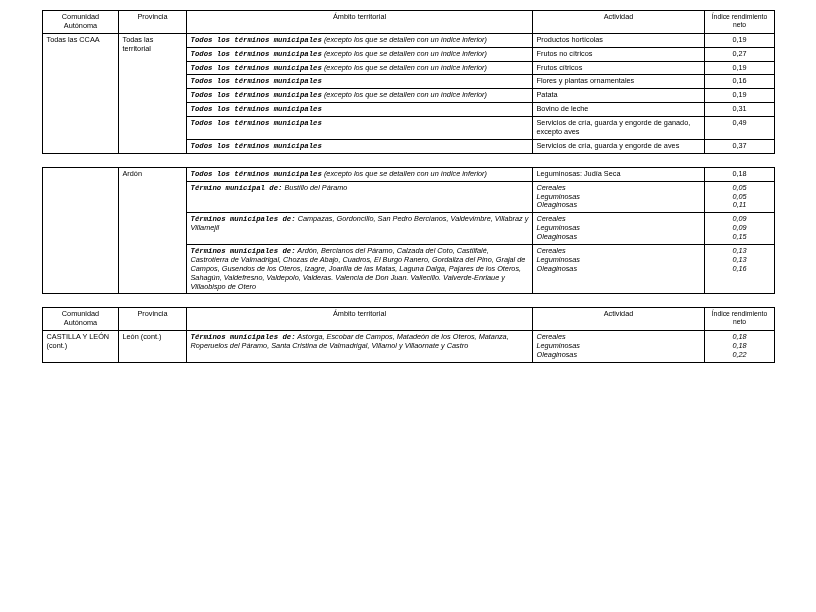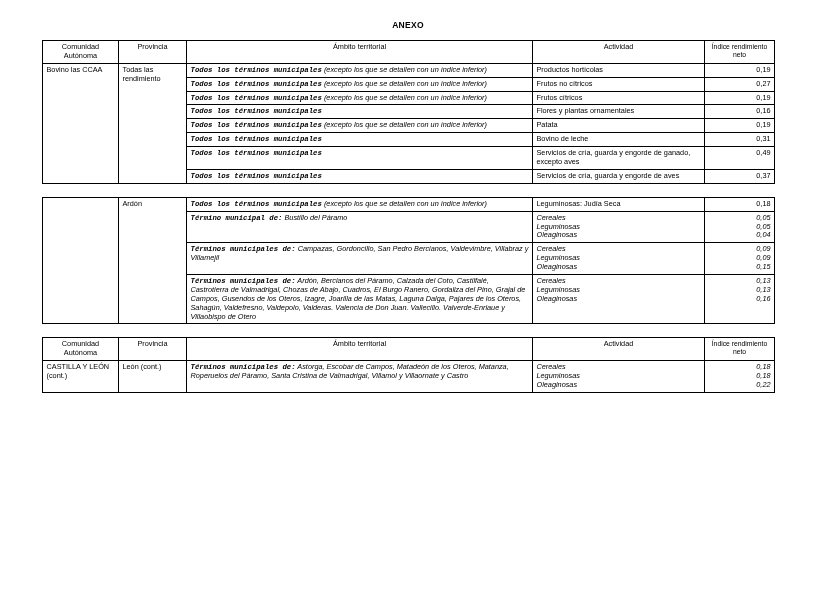--- a/index.html
+++ b/index.html
@@ -55,53 +55,52 @@
     line-height: 1.15;
   }
   .c1 { width: 76px; }
   .c2 { width: 68px; }
   .c3 { width: 346px; }
   .c4 { width: 172px; }
   .c5 { width: 70px; }
   .bold { font-weight: bold; }
   .amb { font-style: italic; }
   .amb .lead { font-weight: bold; font-style: italic; font-family: Liberation Mono, monospace; }
-  .num { text-align: right; padding-left: 10px; }
+  .num { text-align: center; padding-left: 10px; }
   .spacer { height: 13px; }
   .tbl-wrap { width: 736px; margin: 0 auto; }
   .cell-lines div { white-space: nowrap; font-style: italic; }
 </style>
 </head>
 <body>
 
 <div class="page">
 
-  <div class="doc-title">ANEXO</div>
 
   <div class="tbl-wrap" style="margin-top:10px;">
     <table class="anexo">
       <colgroup>
         <col class="c1">
           <col class="c2">
           <col class="c3">
           <col class="c4">
           <col class="c5">
       </colgroup>
       <tbody>
           <tr class="hdr">
         <td>Comunidad Autónoma</td>
         <td>Provincia</td>
         <td>Ámbito territorial</td>
         <td>Actividad</td>
         <td class="small">Índice rendimiento neto</td>
       </tr>
 
       <tr>
-        <td rowspan="8">Bovino las CCAA</td>
-        <td rowspan="8">Todas las rendimiento</td>
+        <td rowspan="8">Todas las CCAA</td>
+        <td rowspan="8">Todas las territorial</td>
         <td class="amb">
           <span class="lead">Todos los términos municipales</span>
           <span>(excepto los que se detallen con un índice inferior)</span>
         </td>
         <td>
               <div>Productos hortícolas</div>
             </td>
         <td class="num">
               <div>0,19</div>
             </td>
@@ -235,21 +234,21 @@
           <span>Bustillo del Páramo</span>
         </td>
         <td class="cell-lines">
           <div>Cereales</div>
           <div>Leguminosas</div>
           <div>Oleaginosas</div>
         </td>
         <td class="num cell-lines">
           <div>0,05</div>
           <div>0,05</div>
-          <div>0,04</div>
+          <div>0,11</div>
         </td>
       </tr>
 
       <tr>
         <td class="amb">
           <span class="lead">Términos municipales de:</span>
           <span>Campazas, Gordoncillo, San Pedro Bercianos, Valdevimbre, Villabraz y Villamejil</span>
         </td>
         <td class="cell-lines">
           <div>Cereales</div>

